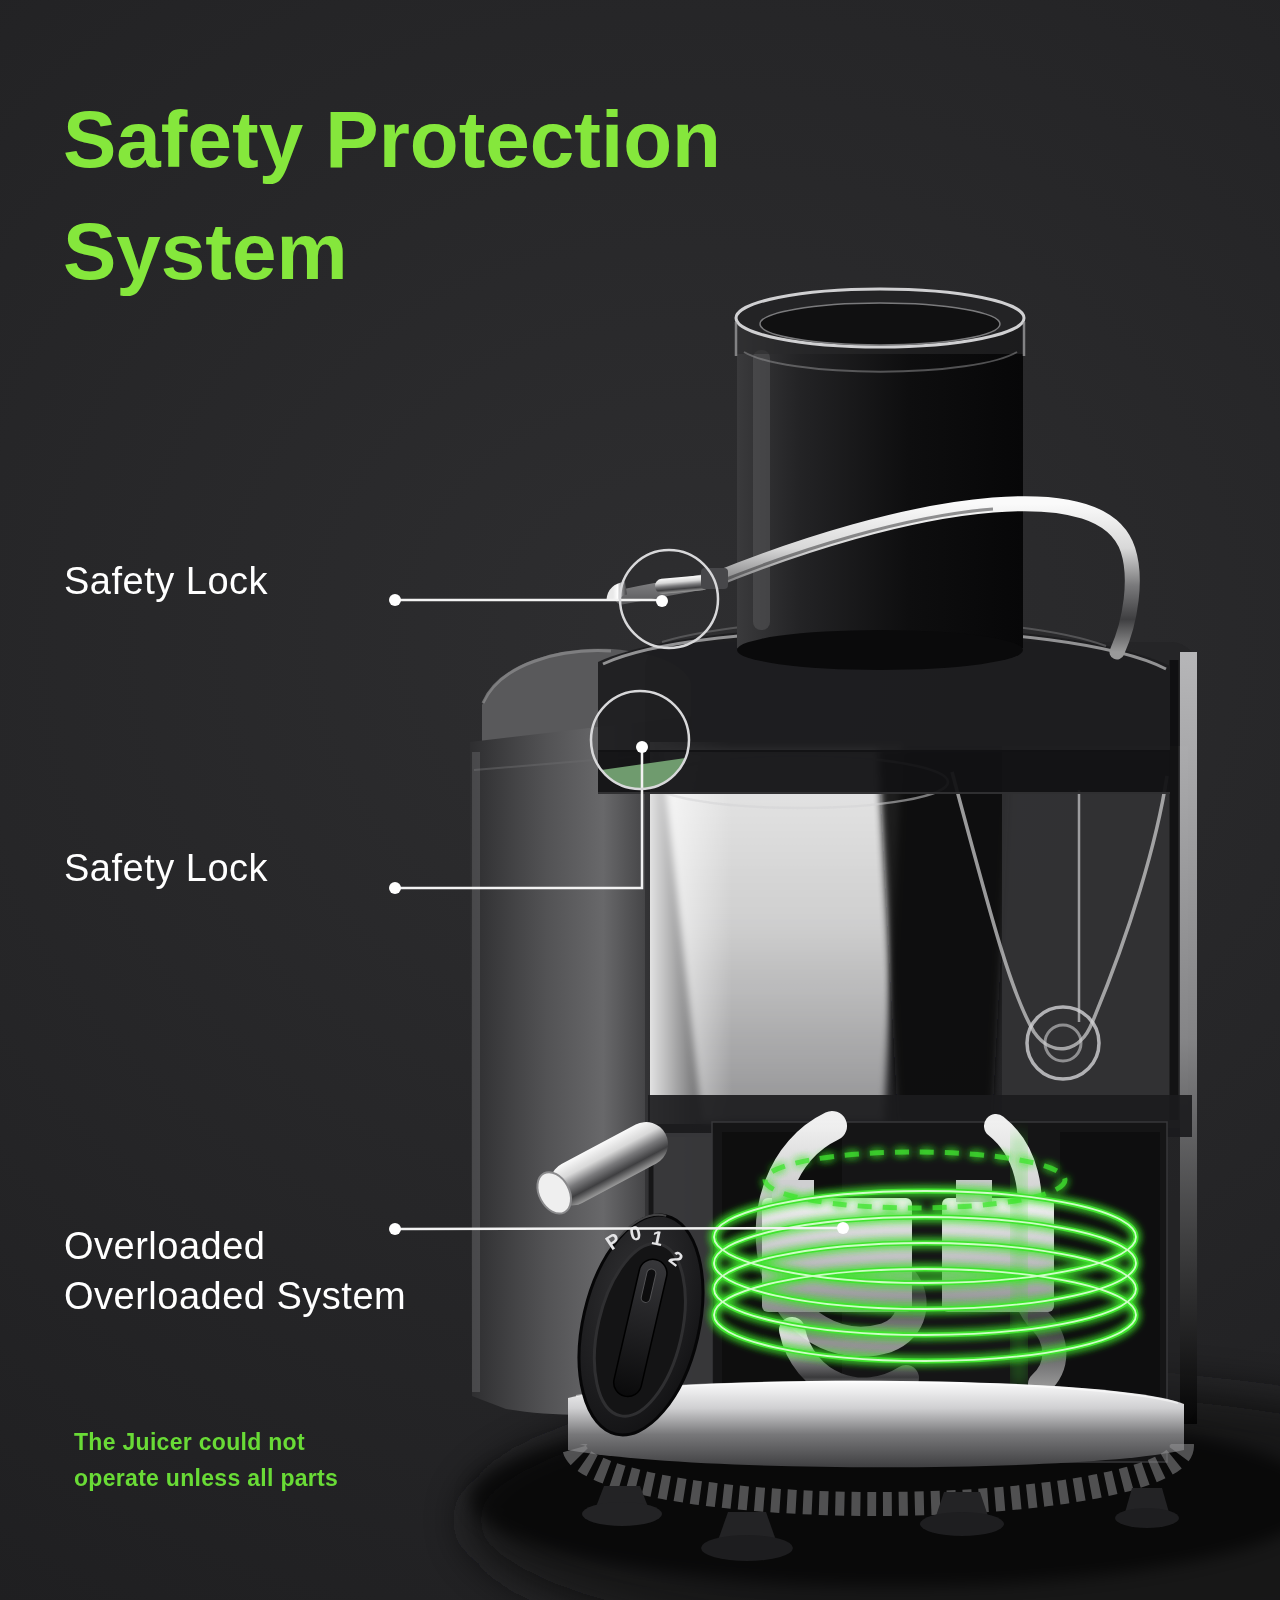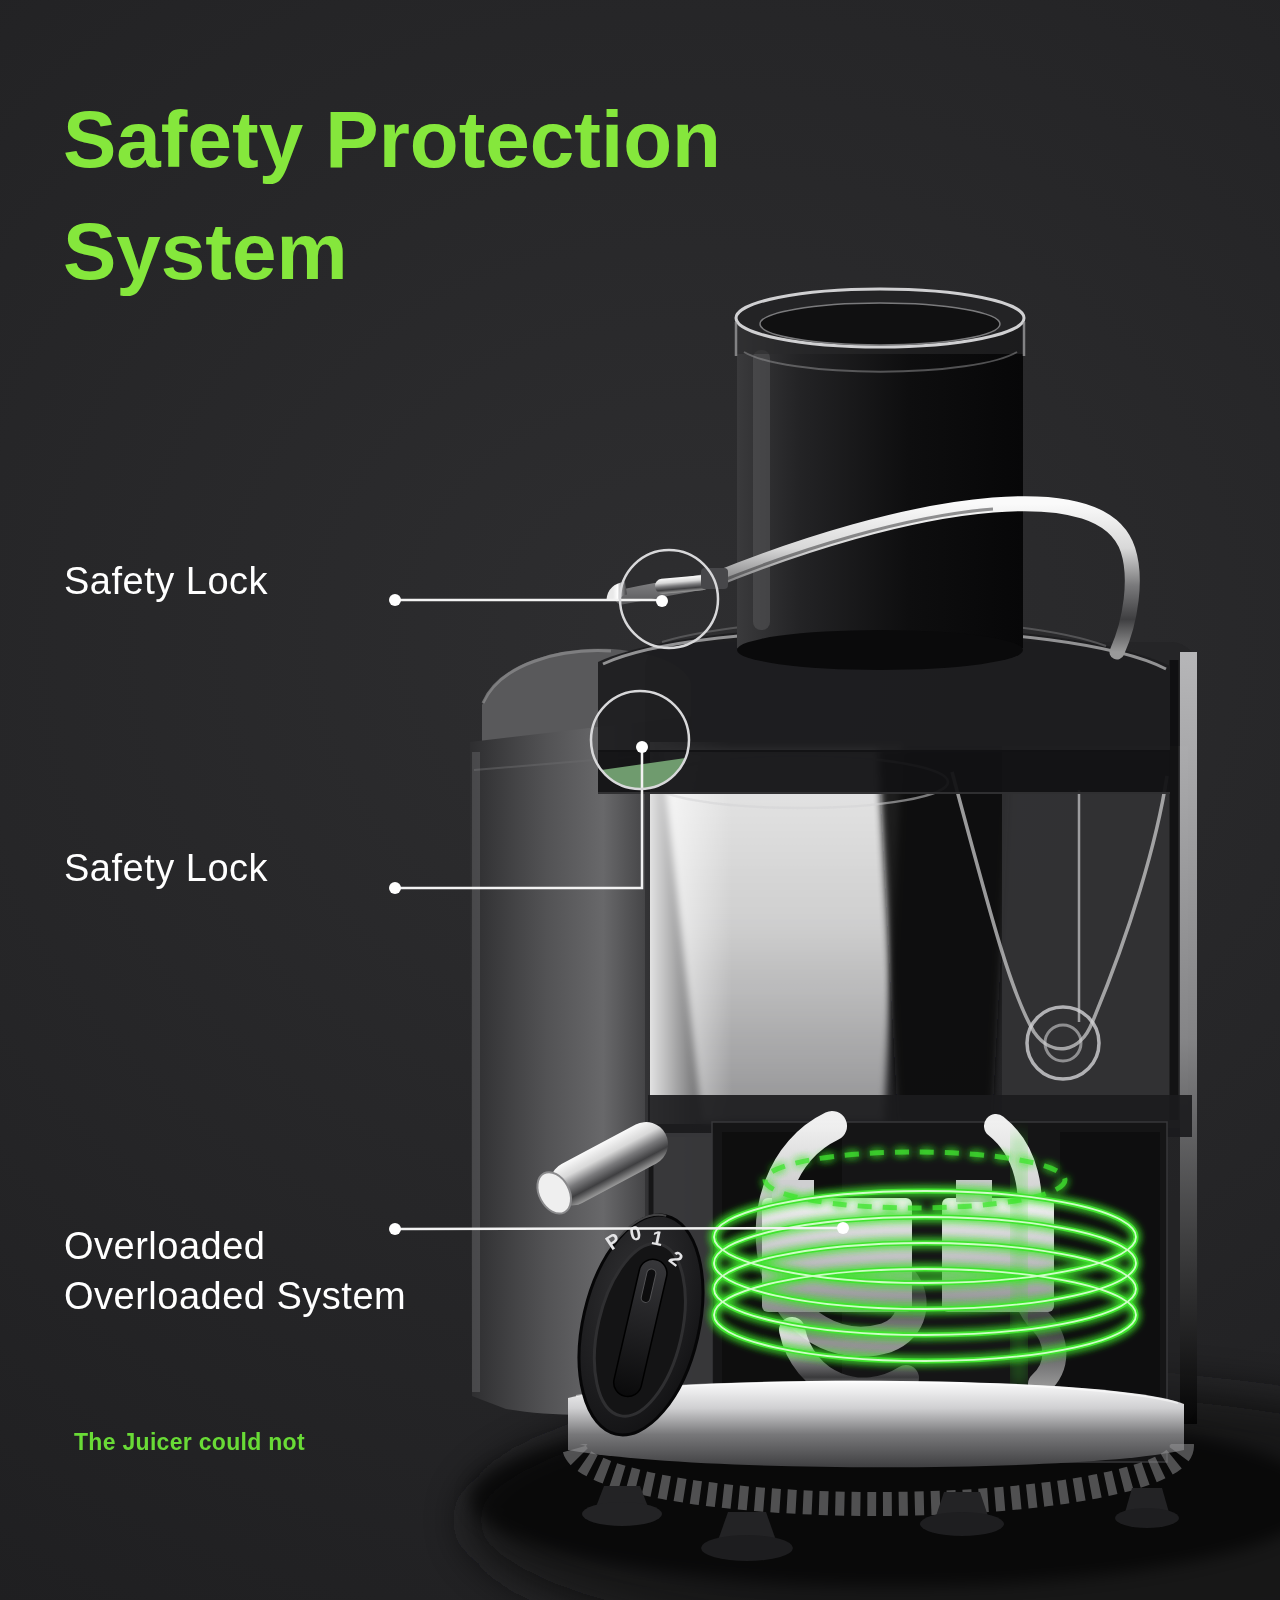--- a/index.html
+++ b/index.html
@@ -300,15 +300,16 @@
     <div>Safety Lock</div>
   </div>
 
   <div class="callout-label" id="label-3">
     <div>Overloaded</div>
     <div>Overloaded System</div>
   </div>
 
   <div class="footnote">
     <div>The Juicer could not</div>
+    <div>operate unless all parts</div>
   </div>
 
 </div>
 
 </body></html>

